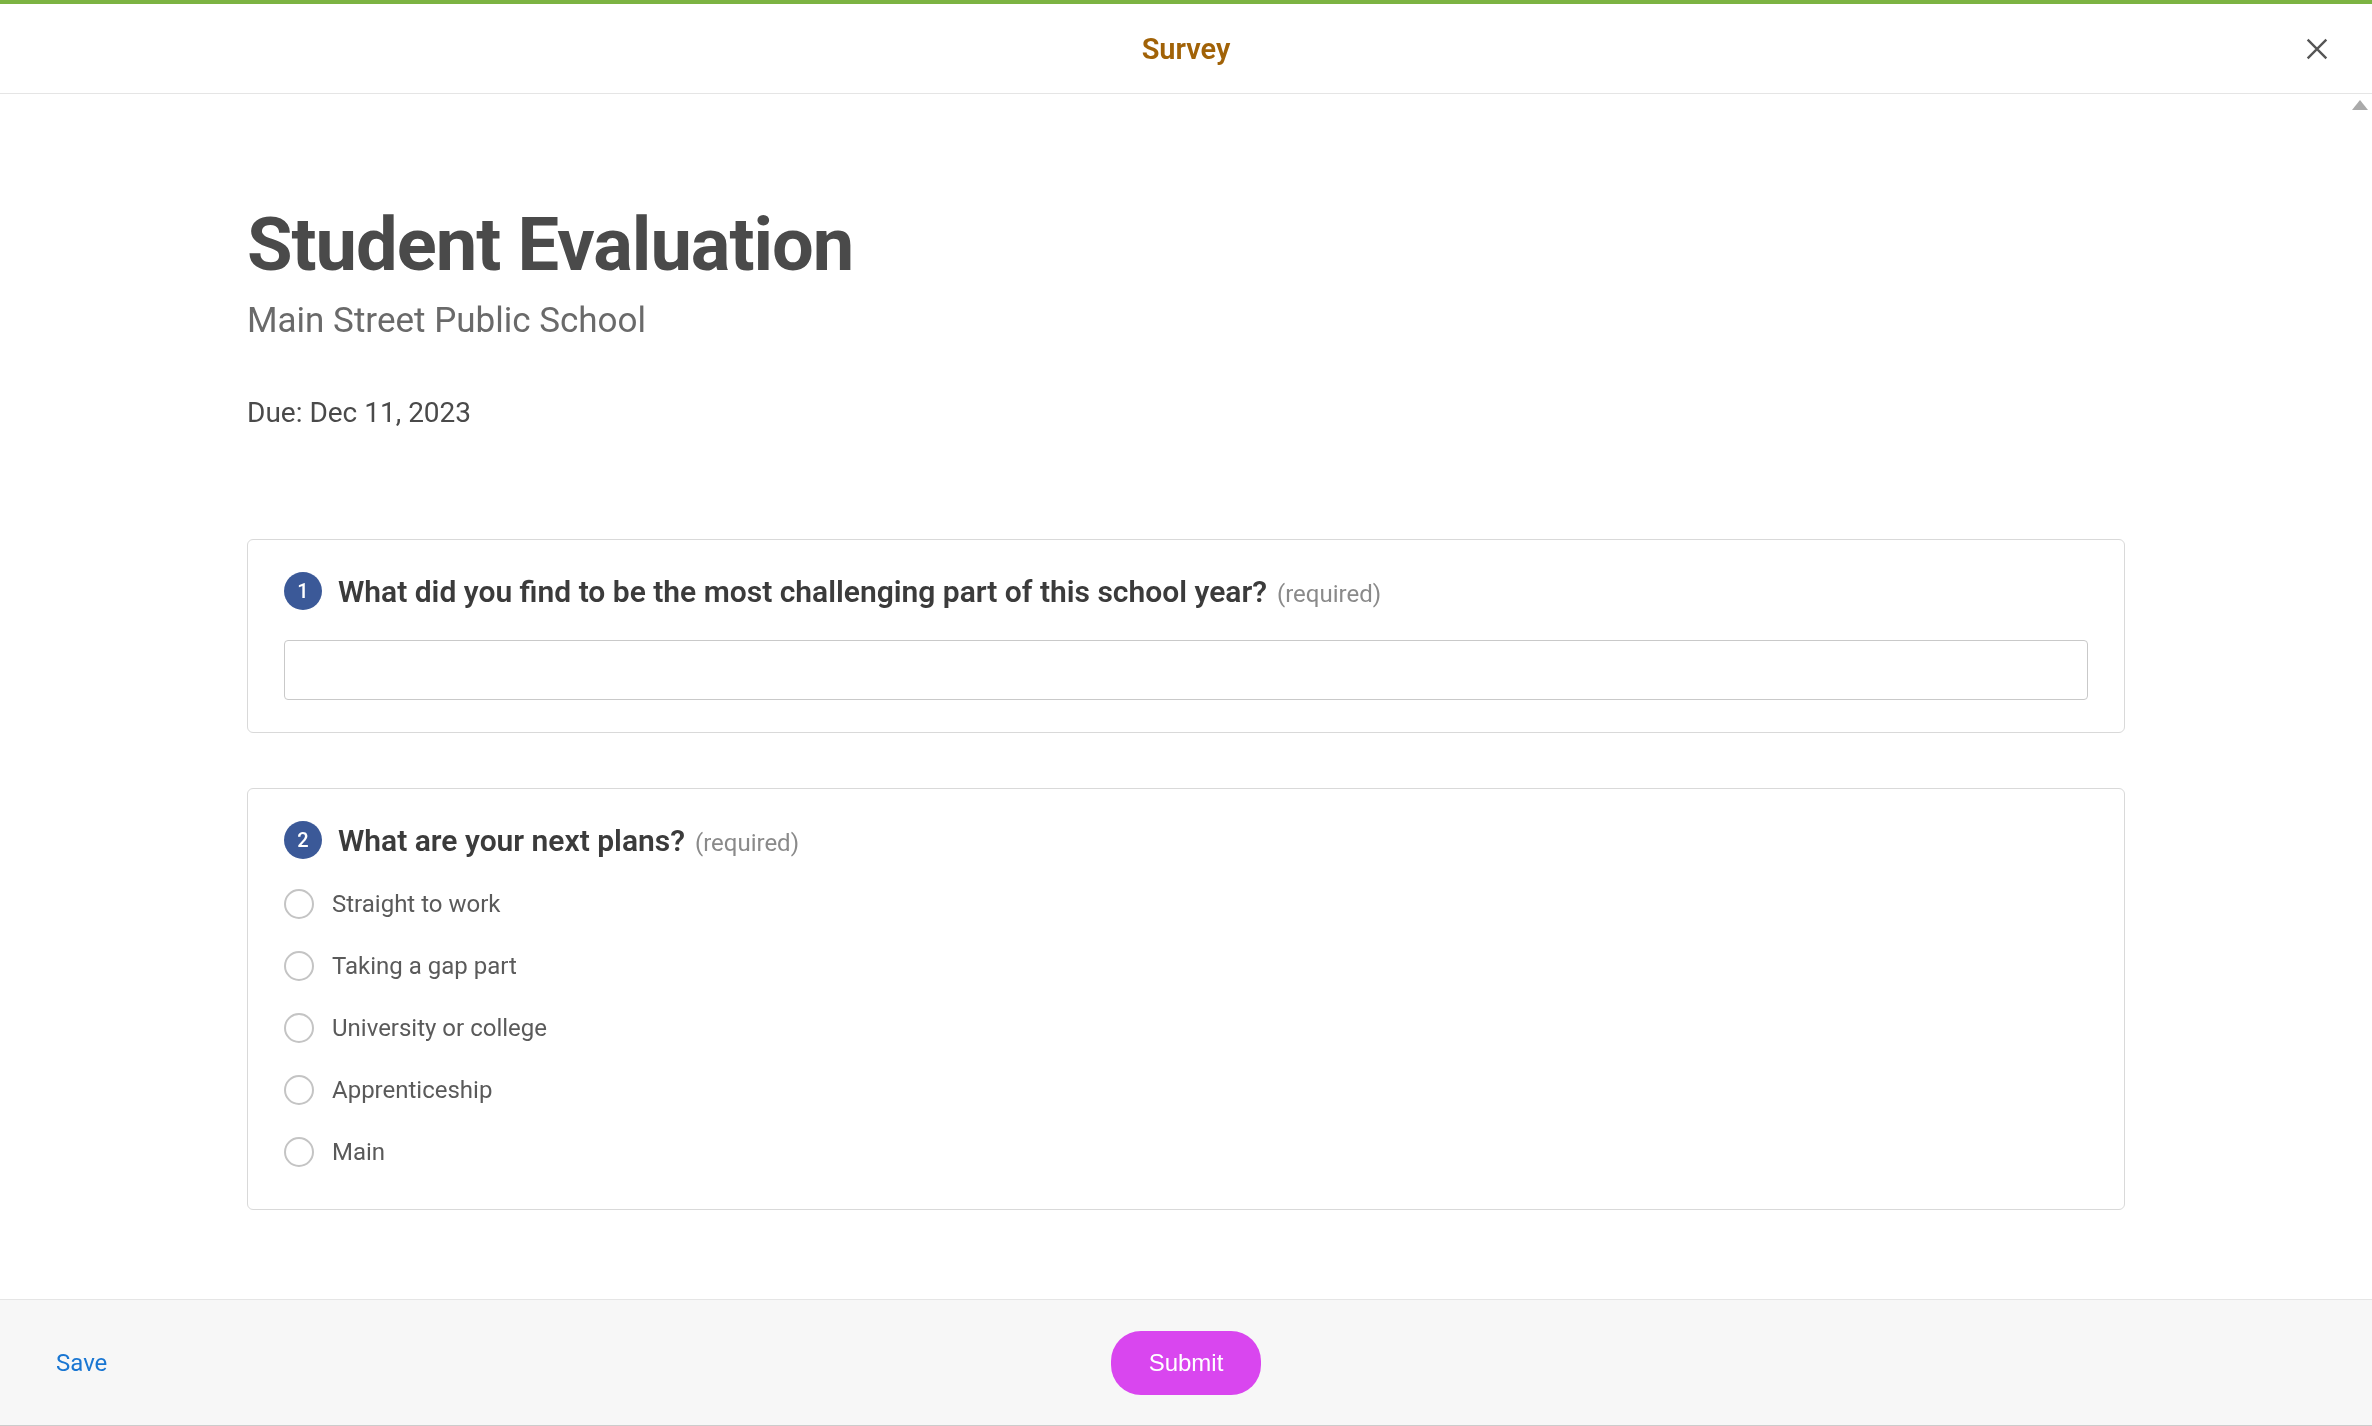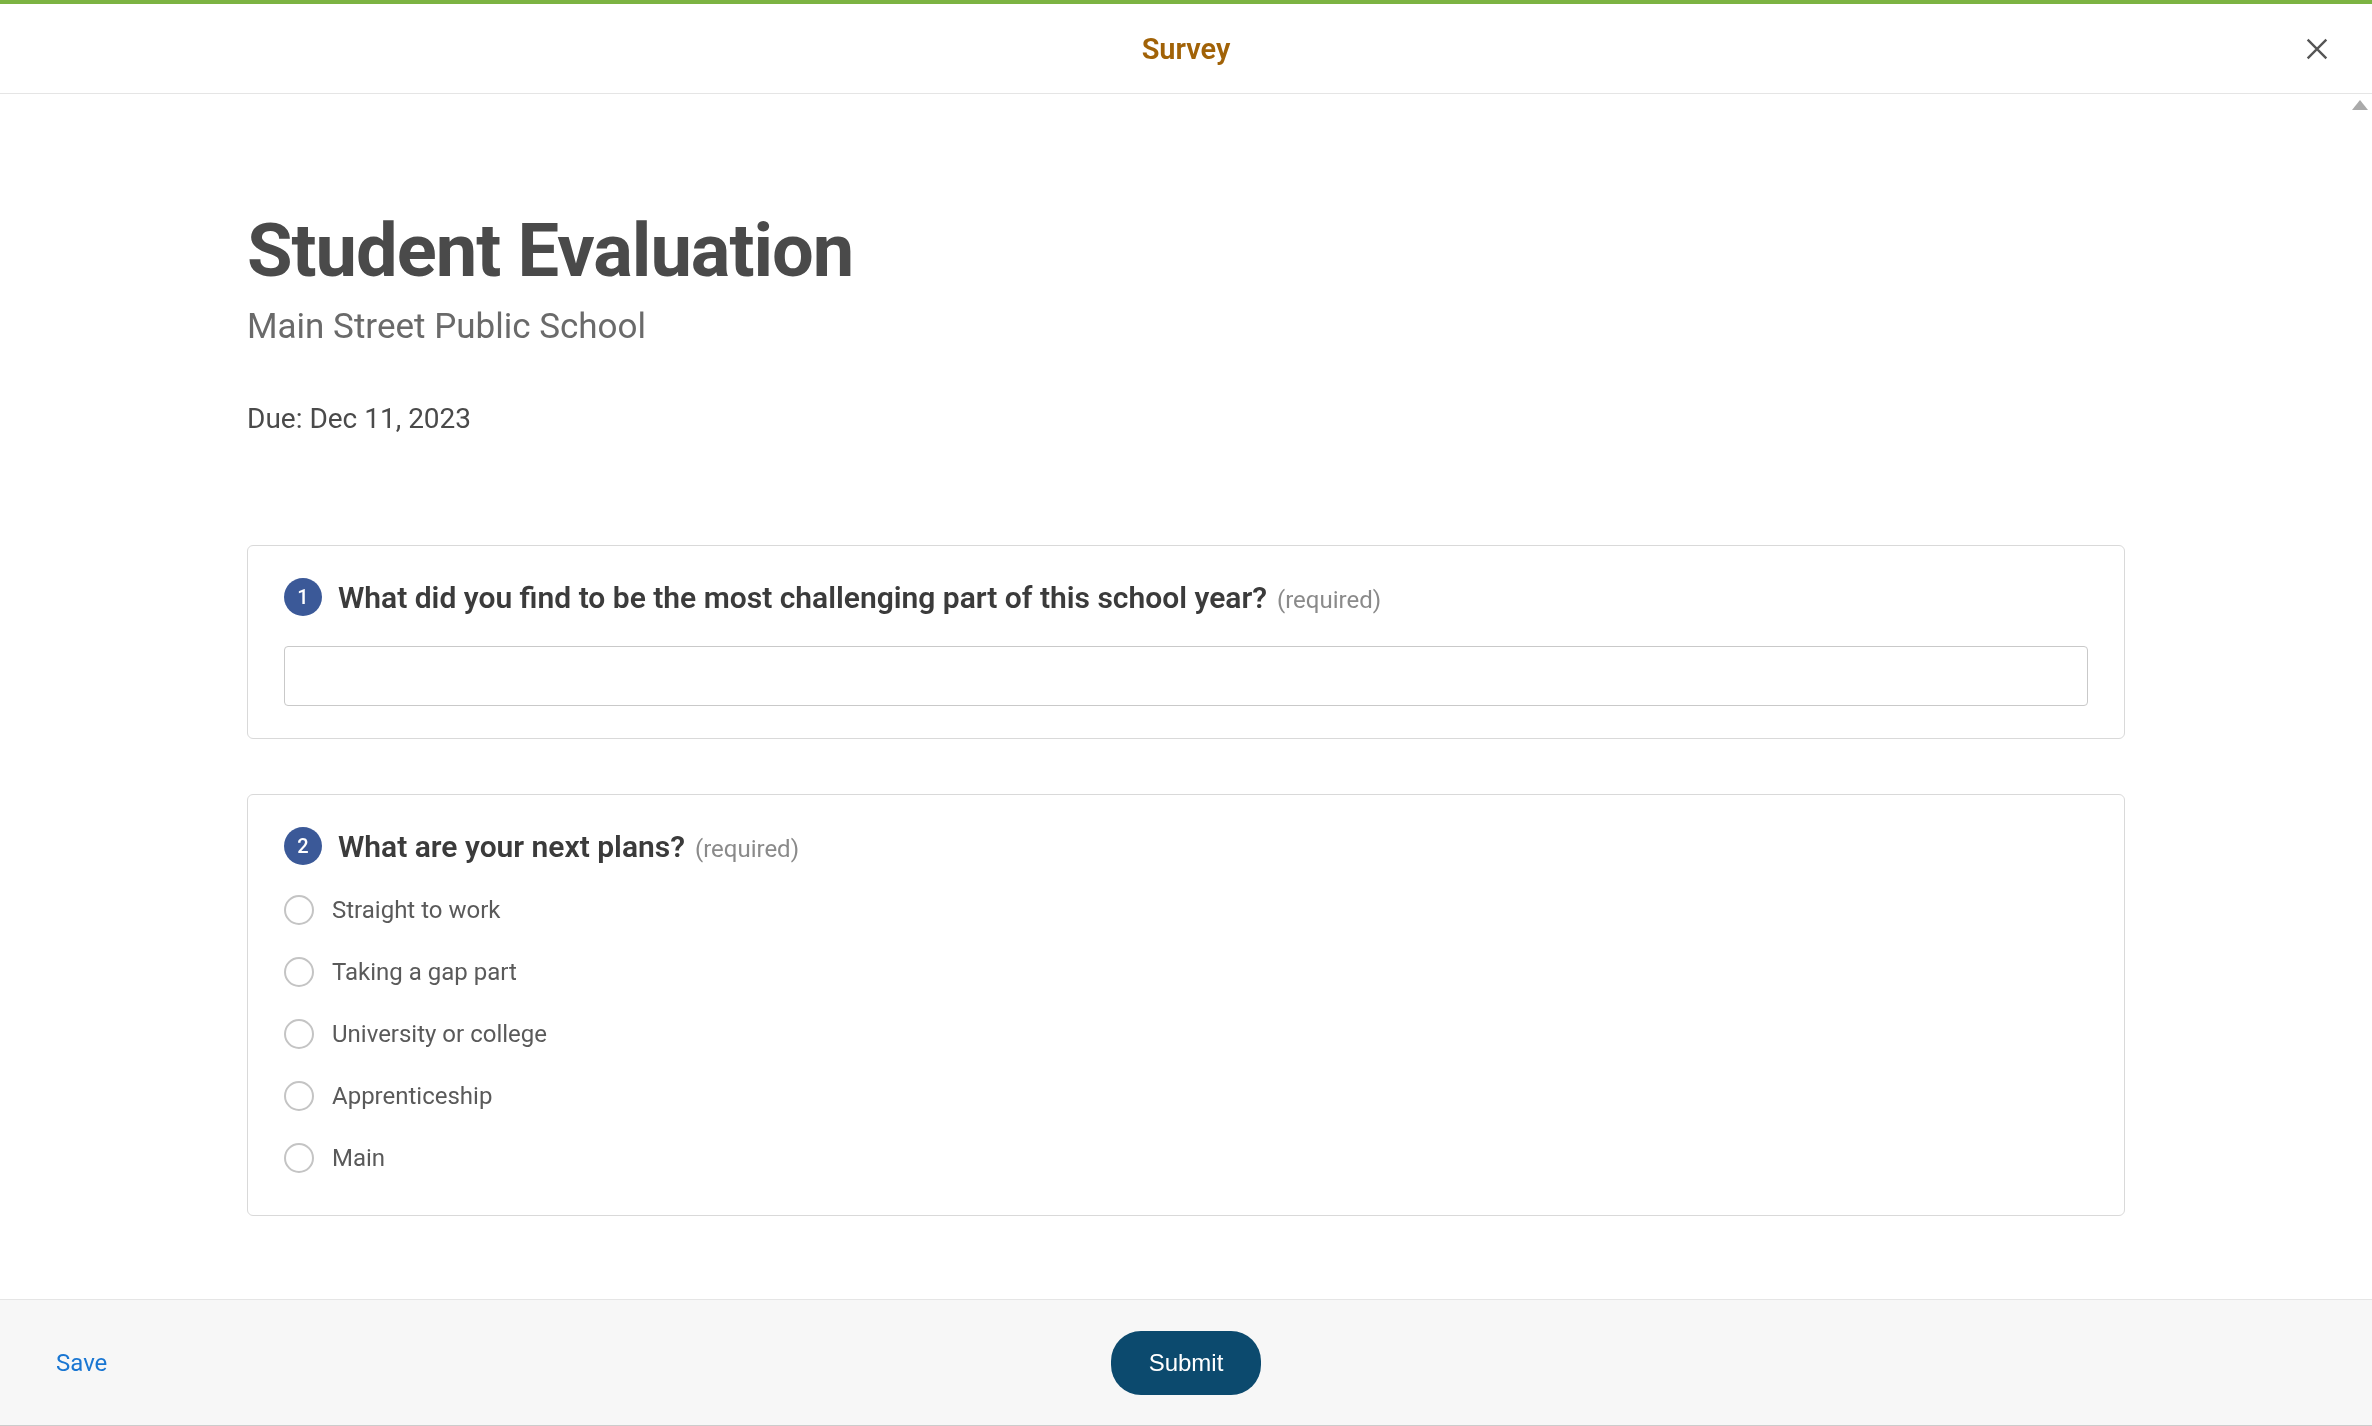--- a/index.html
+++ b/index.html
@@ -53,21 +53,21 @@
       stroke: #555;
       stroke-width: 2;
     }
     .scroll-area {
       height: calc(100% - 94px - 127px);
       overflow-y: auto;
       padding-top: 100px;
     }
     .content {
       width: 1878px;
-      margin: 16px auto;
+      margin: 10px auto;
     }
     .page-title {
       font-size: 74px;
       font-weight: 700;
       color: #4a4a4a;
       letter-spacing: -1px;
       line-height: 1.1;
     }
     .subtitle {
       font-size: 35px;
@@ -170,21 +170,21 @@
     }
     .save-link {
       position: absolute;
       left: 56px;
       font-size: 24px;
       color: #1976d2;
       cursor: pointer;
       font-weight: 400;
     }
     .submit-btn {
-      background: #0c4a6e;
+      background: #d946ef;
       color: #fff;
       border: none;
       border-radius: 30px;
       padding: 18px 38px;
       font-size: 24px;
       font-weight: 500;
       cursor: pointer;
     }
     .scroll-indicator {
       position: absolute;

